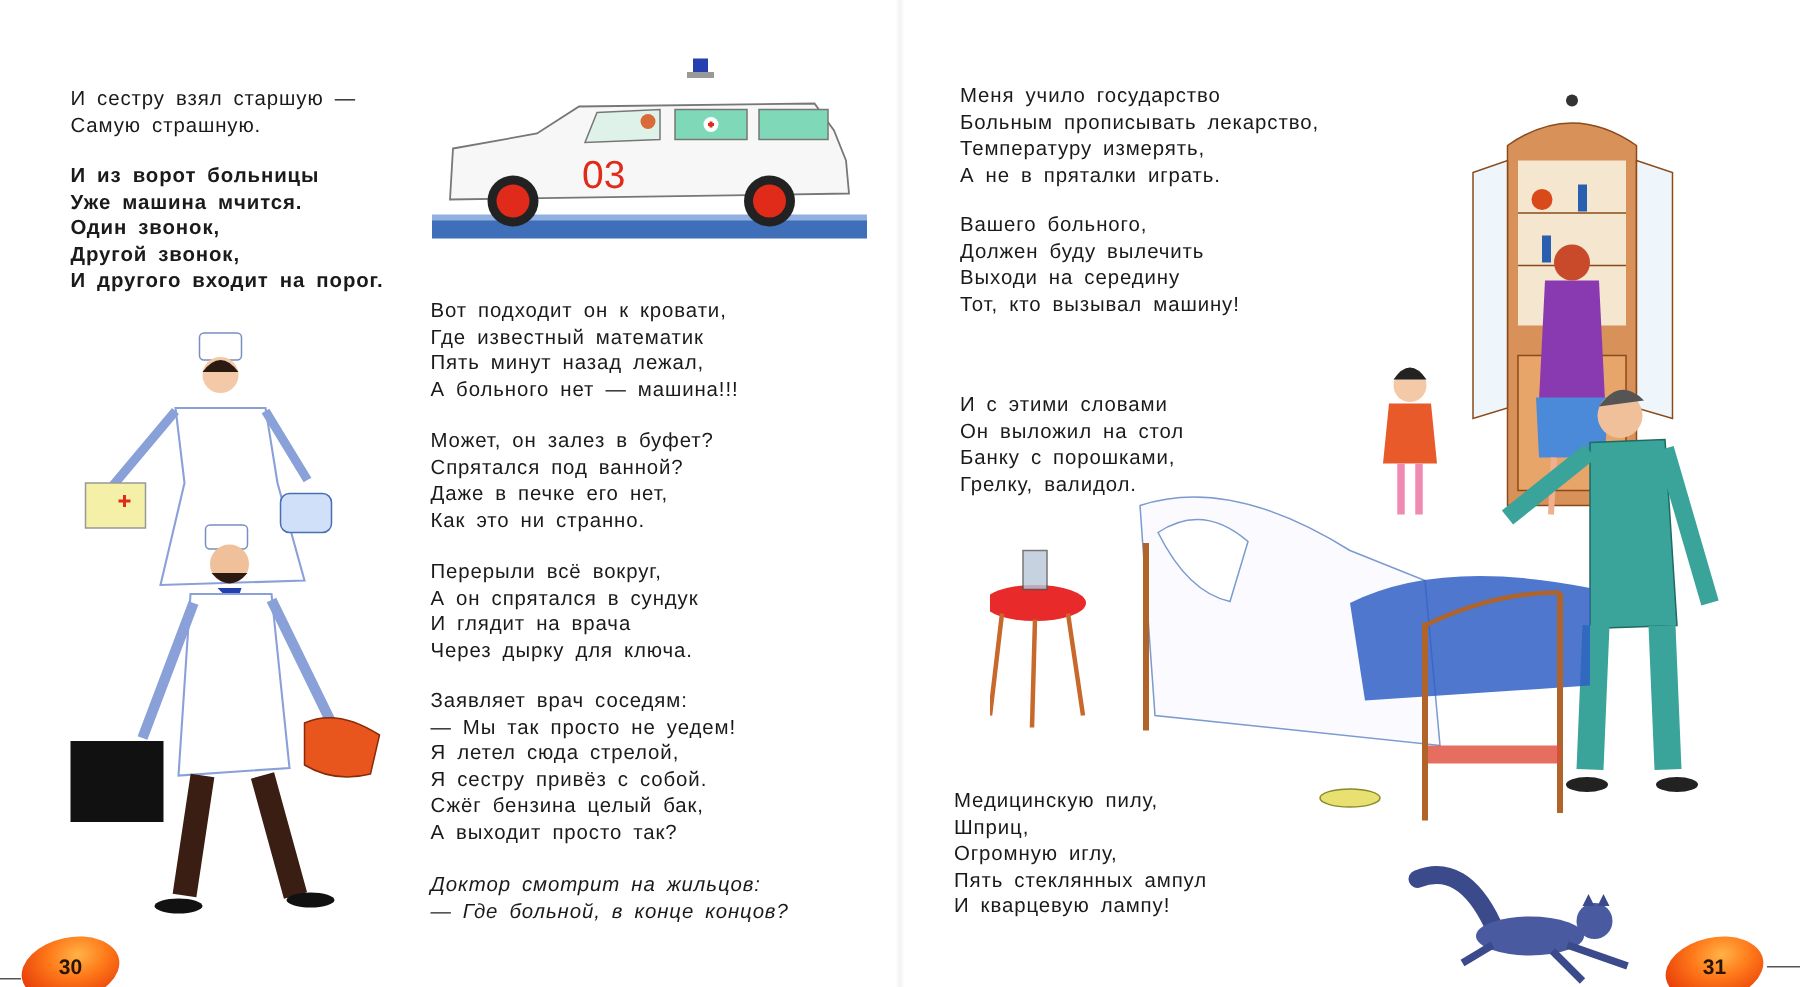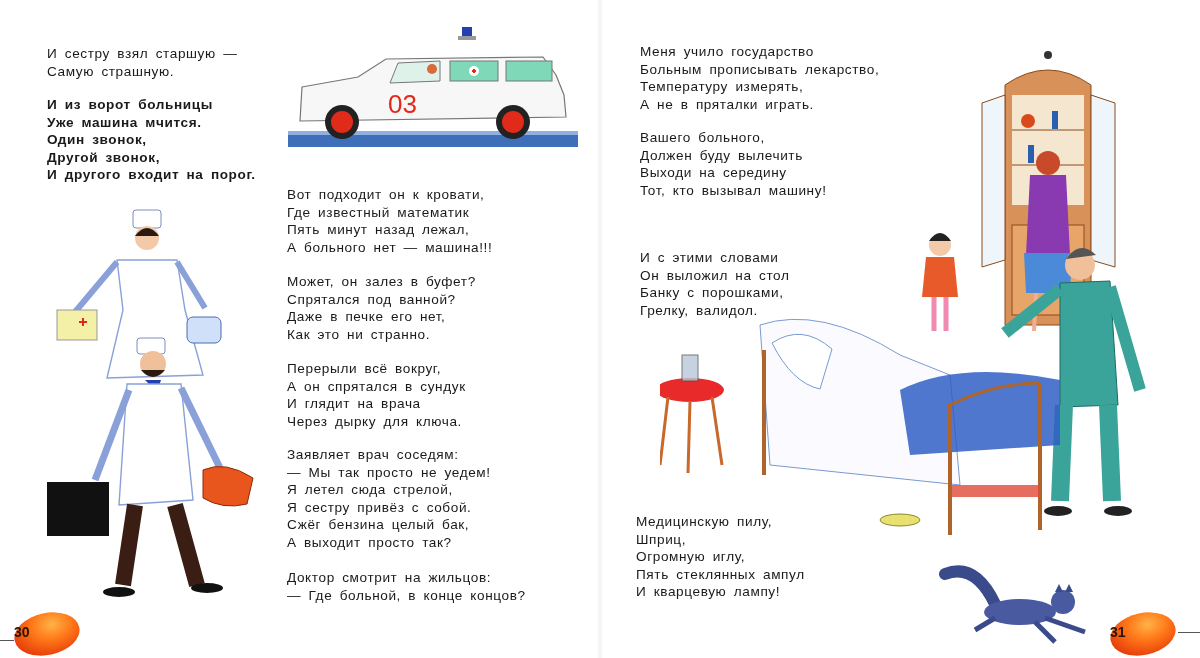--- a/index.html
+++ b/index.html
@@ -2,40 +2,40 @@
 <html><head>
   <meta charset="utf-8">
   <style>
     html, body { margin: 0; padding: 0; }
     body {
       width: 1200px; height: 658px; position: relative; overflow: hidden;
       background: #ffffff;
       font-family: "Liberation Sans", "DejaVu Sans", sans-serif;
       color: #1a1a1a;
     }
-    .page { position: absolute; top: 5px; height: 604px; }
+    .page { position: absolute; top: 17px; height: 604px; }
     .page-left { left: 0; width: 600px; }
     .page-right { left: 600px; width: 600px; }
     .gutter {
       position: absolute; left: 597px; top: 0; width: 6px; height: 658px;
       background: linear-gradient(to right, #ffffff, #f2f2f2, #ffffff);
     }
     .stanza { position: absolute; font-size: 13.6px; line-height: 17.6px; letter-spacing: 0.6px; word-spacing: 3px; }
     .stanza div { white-space: nowrap; }
     .illus { position: absolute; }
     .page-num {
       position: absolute; width: 66px; height: 42px;
     }
     .page-num .balloon {
       position: absolute; left: 0; top: 0; width: 66px; height: 42px; border-radius: 50%;
       background: radial-gradient(ellipse at 60% 30%, #ffb347 0%, #ff7a1a 35%, #e8400a 75%, #c42d08 100%);
       transform: rotate(-12deg);
     }
     .page-num .num {
-      position: absolute; left: 0; top: 11px; width: 66px; 
+      position: absolute; left: 0; top: 11px; width: 66px; text-align: center;
       font-weight: bold; font-size: 14px; color: #2a1400;
     }
     .string { position: absolute; height: 1px; background: #555; }
   </style>
 </head>
 <body>
 
 <div class="page page-left">
 
   <div class="stanza" style="left:47px; top:40px;">
@@ -69,21 +69,21 @@
     <div>Через дырку для ключа.</div>
   </div>
   <div class="stanza" style="left:287px; top:441px;">
     <div>Заявляет врач соседям:</div>
     <div>— Мы так просто не уедем!</div>
     <div>Я летел сюда стрелой,</div>
     <div>Я сестру привёз с собой.</div>
     <div>Сжёг бензина целый бак,</div>
     <div>А выходит просто так?</div>
   </div>
-  <div class="stanza" style="left:287px; top:564px;">
+  <div class="stanza" style="left:287px; top:564px;font-style:italic;">
     <div>Доктор смотрит на жильцов:</div>
     <div>— Где больной, в конце концов?</div>
   </div>
 
   <svg class="illus" style="left:288px; top:20px;" width="290" height="125" viewBox="0 0 290 125">
     <rect x="0" y="108" width="290" height="14" fill="#3f6fb8"></rect>
     <rect x="0" y="106" width="290" height="4" fill="#8fb0e0"></rect>
     <path d="M14 62 L70 52 L98 34 L255 32 L268 50 L276 70 L278 92 L12 96 Z" fill="#f7f7f7" stroke="#777" stroke-width="1.2"></path>
     <rect x="174" y="2" width="10" height="10" fill="#2440b0"></rect>
     <rect x="170" y="11" width="18" height="4" fill="#999"></rect>

